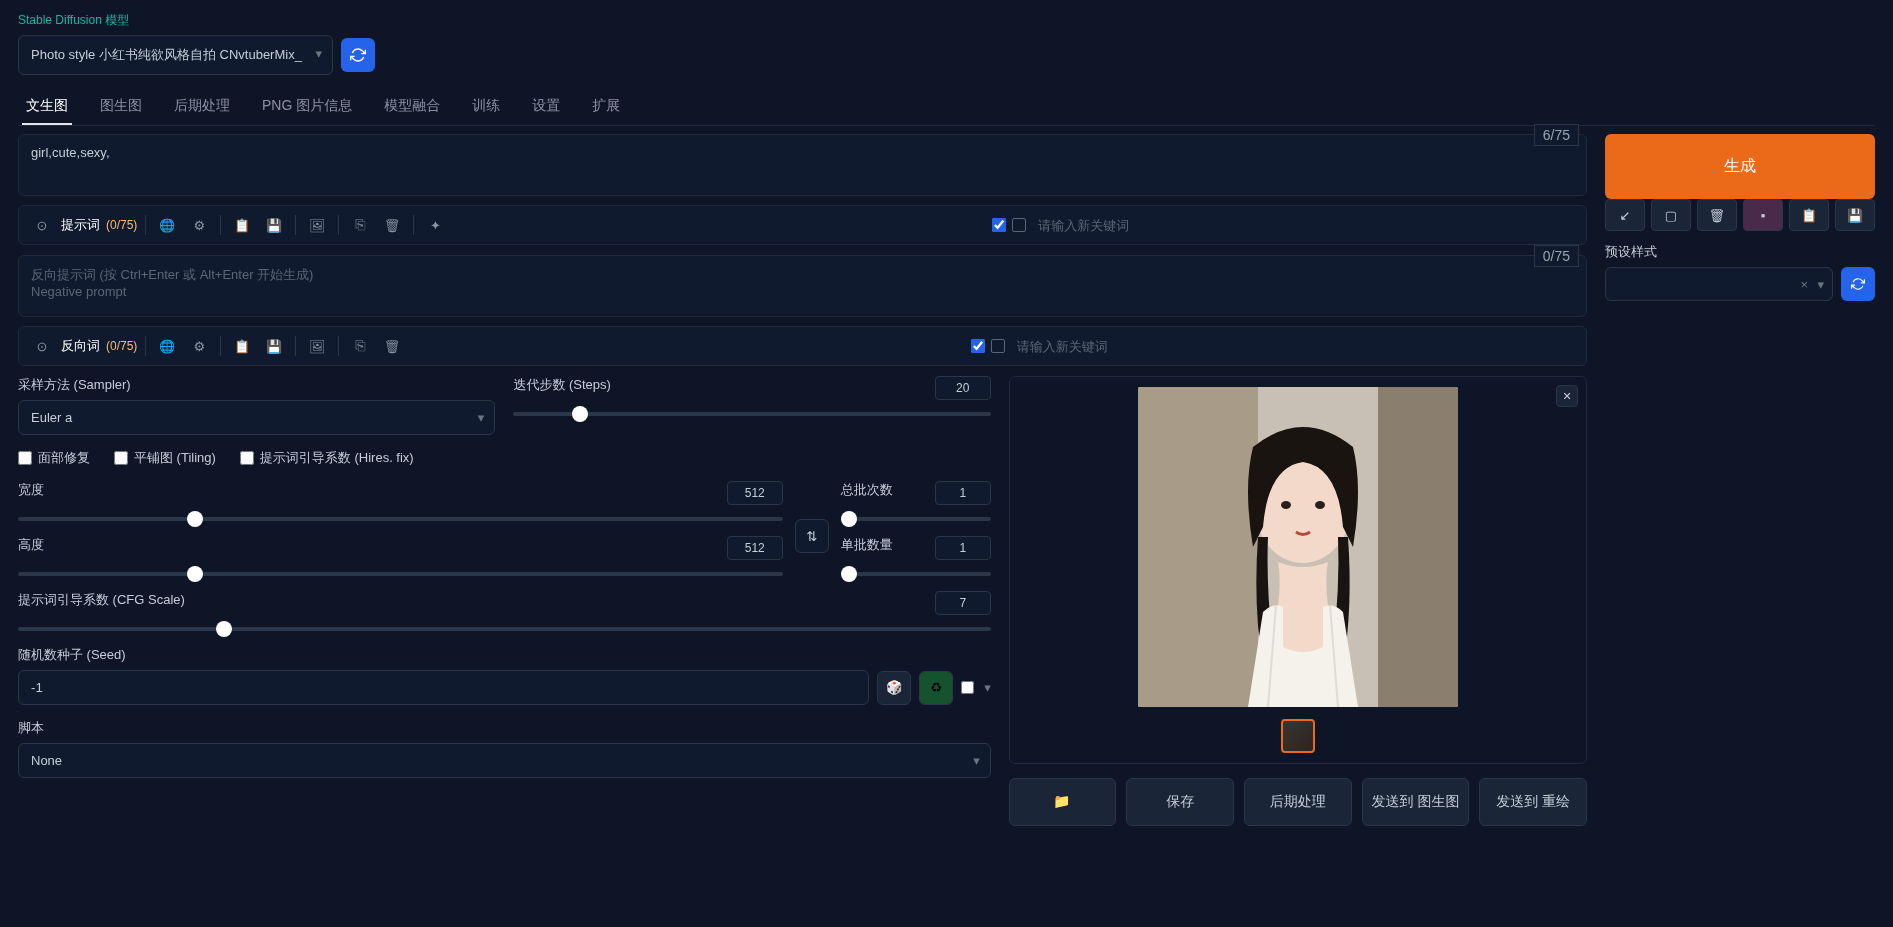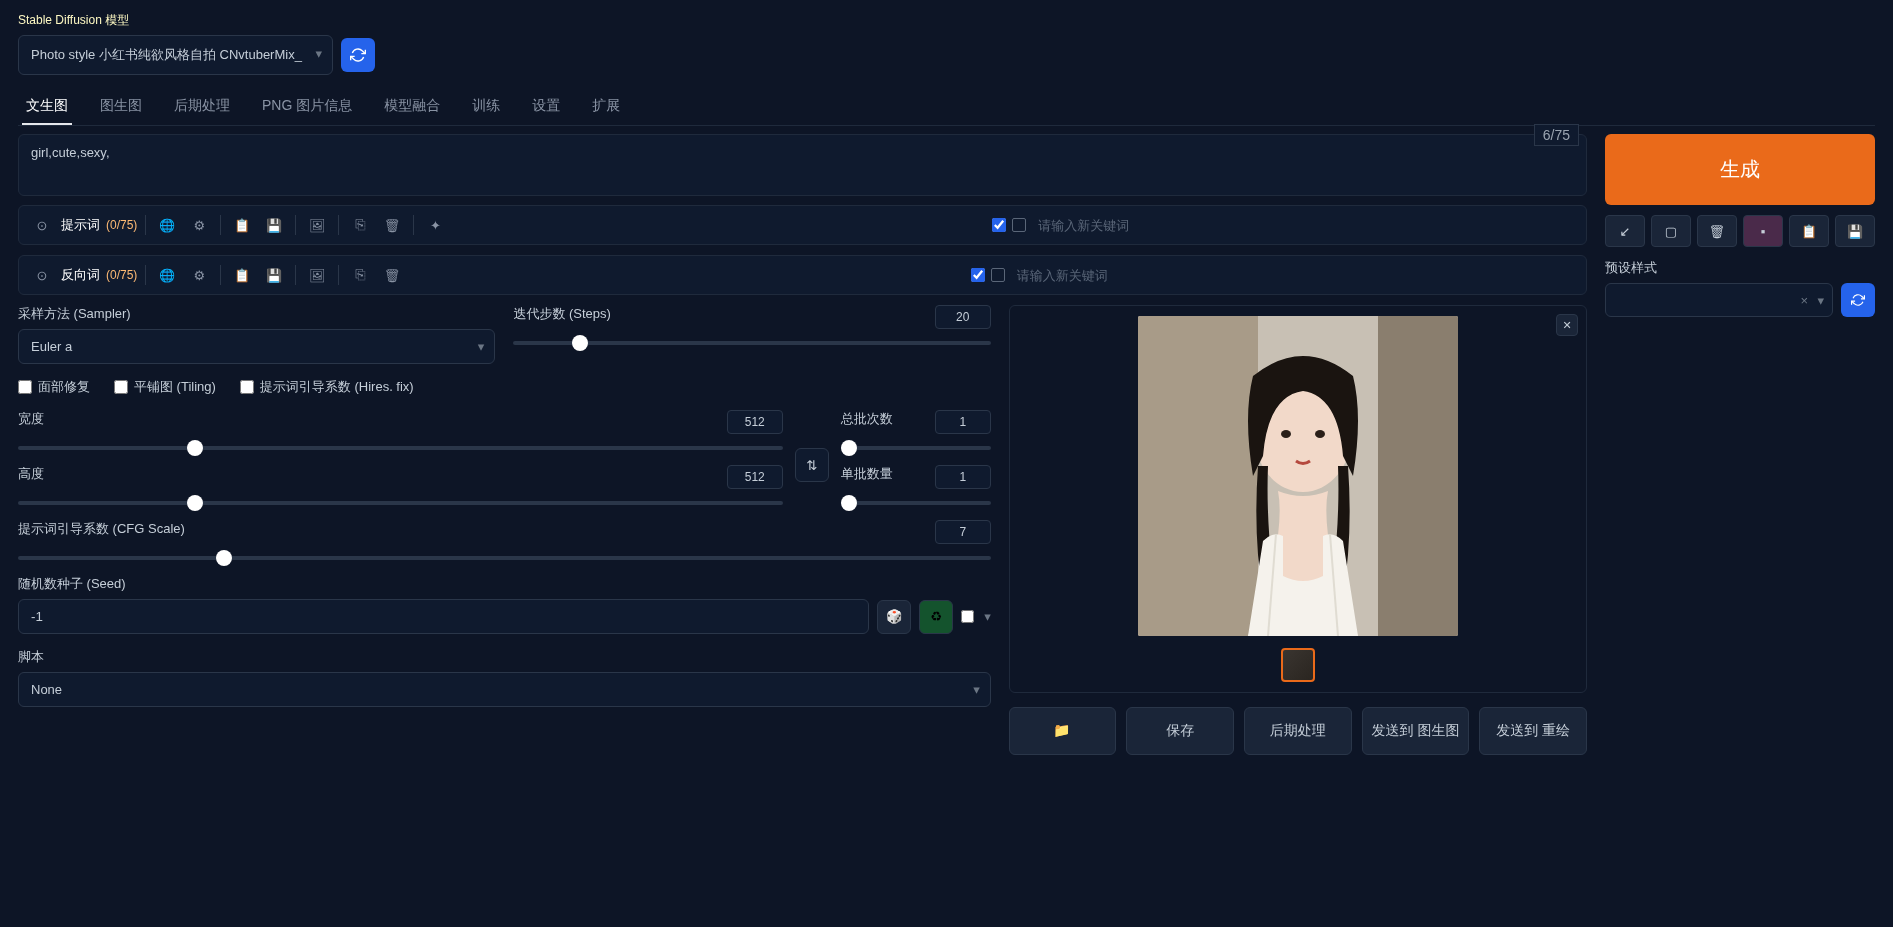--- a/index.html
+++ b/index.html
@@ -3,21 +3,21 @@
 <meta charset="utf-8">
 <style>
 * { box-sizing: border-box; margin: 0; padding: 0; }
 body {
   background: #0d1526;
   color: #c5ced8;
   font-family: -apple-system, "Segoe UI", sans-serif;
   font-size: 13px;
   padding: 12px 18px;
 }
-.header-label { font-size: 12px; color: #fef9c3; margin-bottom: 6px; }
+.header-label { font-size: 12px; color: #14b8a6; margin-bottom: 6px; }
 .model-row { display: flex; gap: 8px; align-items: center; margin-bottom: 14px; }
 .model-select {
   background: #0f1a2e; border: 1px solid #2a3649; border-radius: 6px;
   padding: 10px 30px 10px 12px; color: #c5ced8; min-width: 260px;
   position: relative; cursor: pointer;
 }
 .model-select::after { content: "▾"; position: absolute; right: 10px; color: #6b7684; }
 .icon-btn {
   background: #2563eb; border: none; border-radius: 6px; width: 34px; height: 34px;
   display: inline-flex; align-items: center; justify-content: center; cursor: pointer;
@@ -104,21 +104,21 @@
 }
 .small-btn {
   width: 34px; height: 34px; border-radius: 6px; border: 1px solid #2a3649;
   background: #0f1a2e; display: inline-flex; align-items: center;
   justify-content: center; cursor: pointer;
 }
 .small-btn.dice { background: #1a2538; }
 .small-btn.recycle { background: #14532d; }
 .gen-btn {
   width: 100%; background: #ea6a1a; border: none; border-radius: 6px;
-  padding: 22px; color: #fff; font-size: 20px; cursor: pointer; margin-bottom: 10px;
+  padding: 22px; color: #fff; font-size: 16px; cursor: pointer; margin-bottom: 0;
 }
 .gen-tools { display: flex; gap: 6px; margin-bottom: 12px; }
 .gen-tool {
   flex: 1; height: 32px; background: #1a2538; border: 1px solid #2a3649;
   border-radius: 4px; display: inline-flex; align-items: center;
   justify-content: center; cursor: pointer; color: #c5ced8; font-size: 13px;
 }
 .preset-row { display: flex; gap: 8px; align-items: center; }
 .preset-sel {
   flex: 1; background: #0f1a2e; border: 1px solid #2a3649; border-radius: 6px;
@@ -205,20 +205,25 @@
       <span class="tool-icon">⎘</span>
       <span class="tool-icon">🗑</span>
       <span class="tool-sep"></span>
       <span class="tool-icon">✦</span>
       <span style="flex:1"></span>
       <input type="checkbox" class="tool-chk" checked="" style="">
       <span class="toggle-box"></span>
       <input class="tool-input" placeholder="请输入新关键词" style="">
     </div>
 
+    <div class="prompt-wrap">
+      <div class="token-badge">0/75</div>
+      <textarea class="prompt-box" placeholder="反向提示词 (按 Ctrl+Enter 或 Alt+Enter 开始生成)
+Negative prompt" style=""></textarea>
+    </div>
     <div class="toolbar">
       <span class="tool-icon">⊙</span>
       <span class="tool-label">反向词</span>
       <span class="tool-count">(0/75)</span>
       <span class="tool-sep"></span>
       <span class="tool-icon">🌐</span>
       <span class="tool-icon">⚙</span>
       <span class="tool-sep"></span>
       <span class="tool-icon">📋</span>
       <span class="tool-icon">💾</span>

